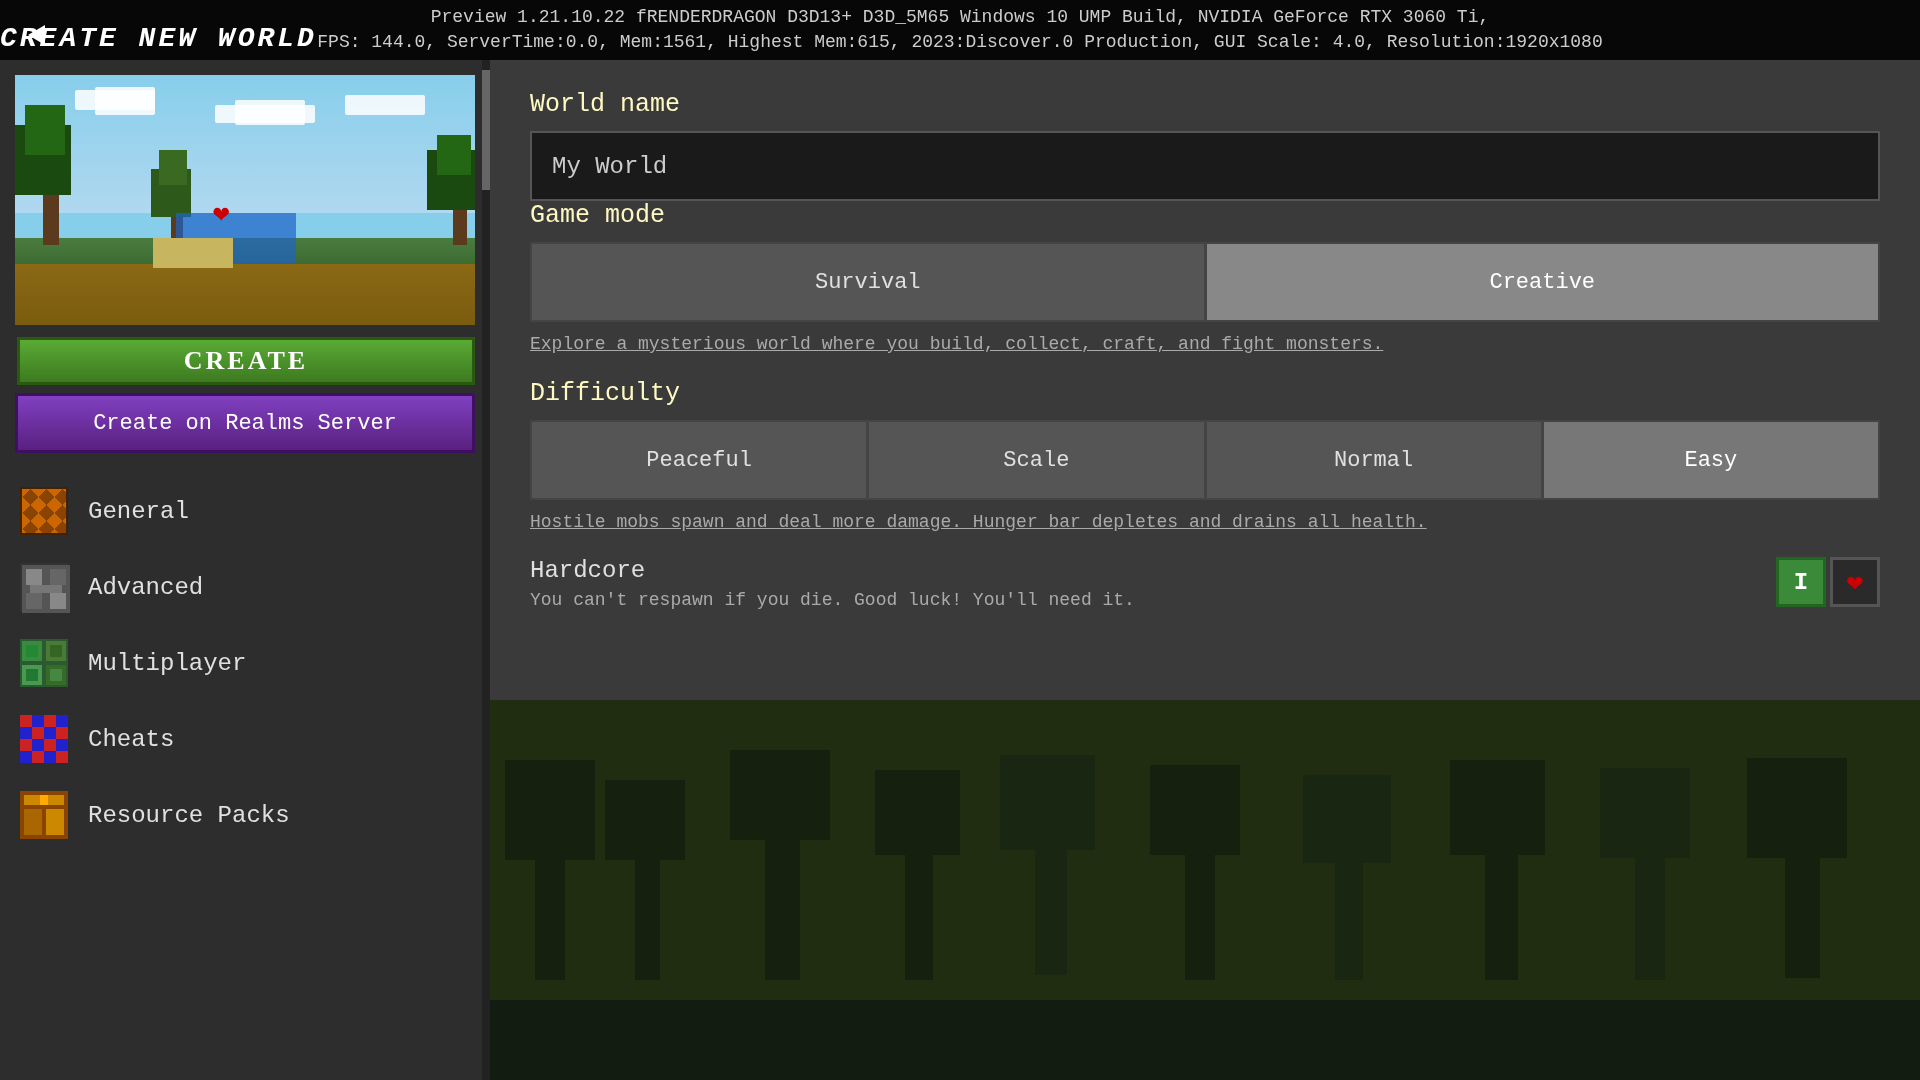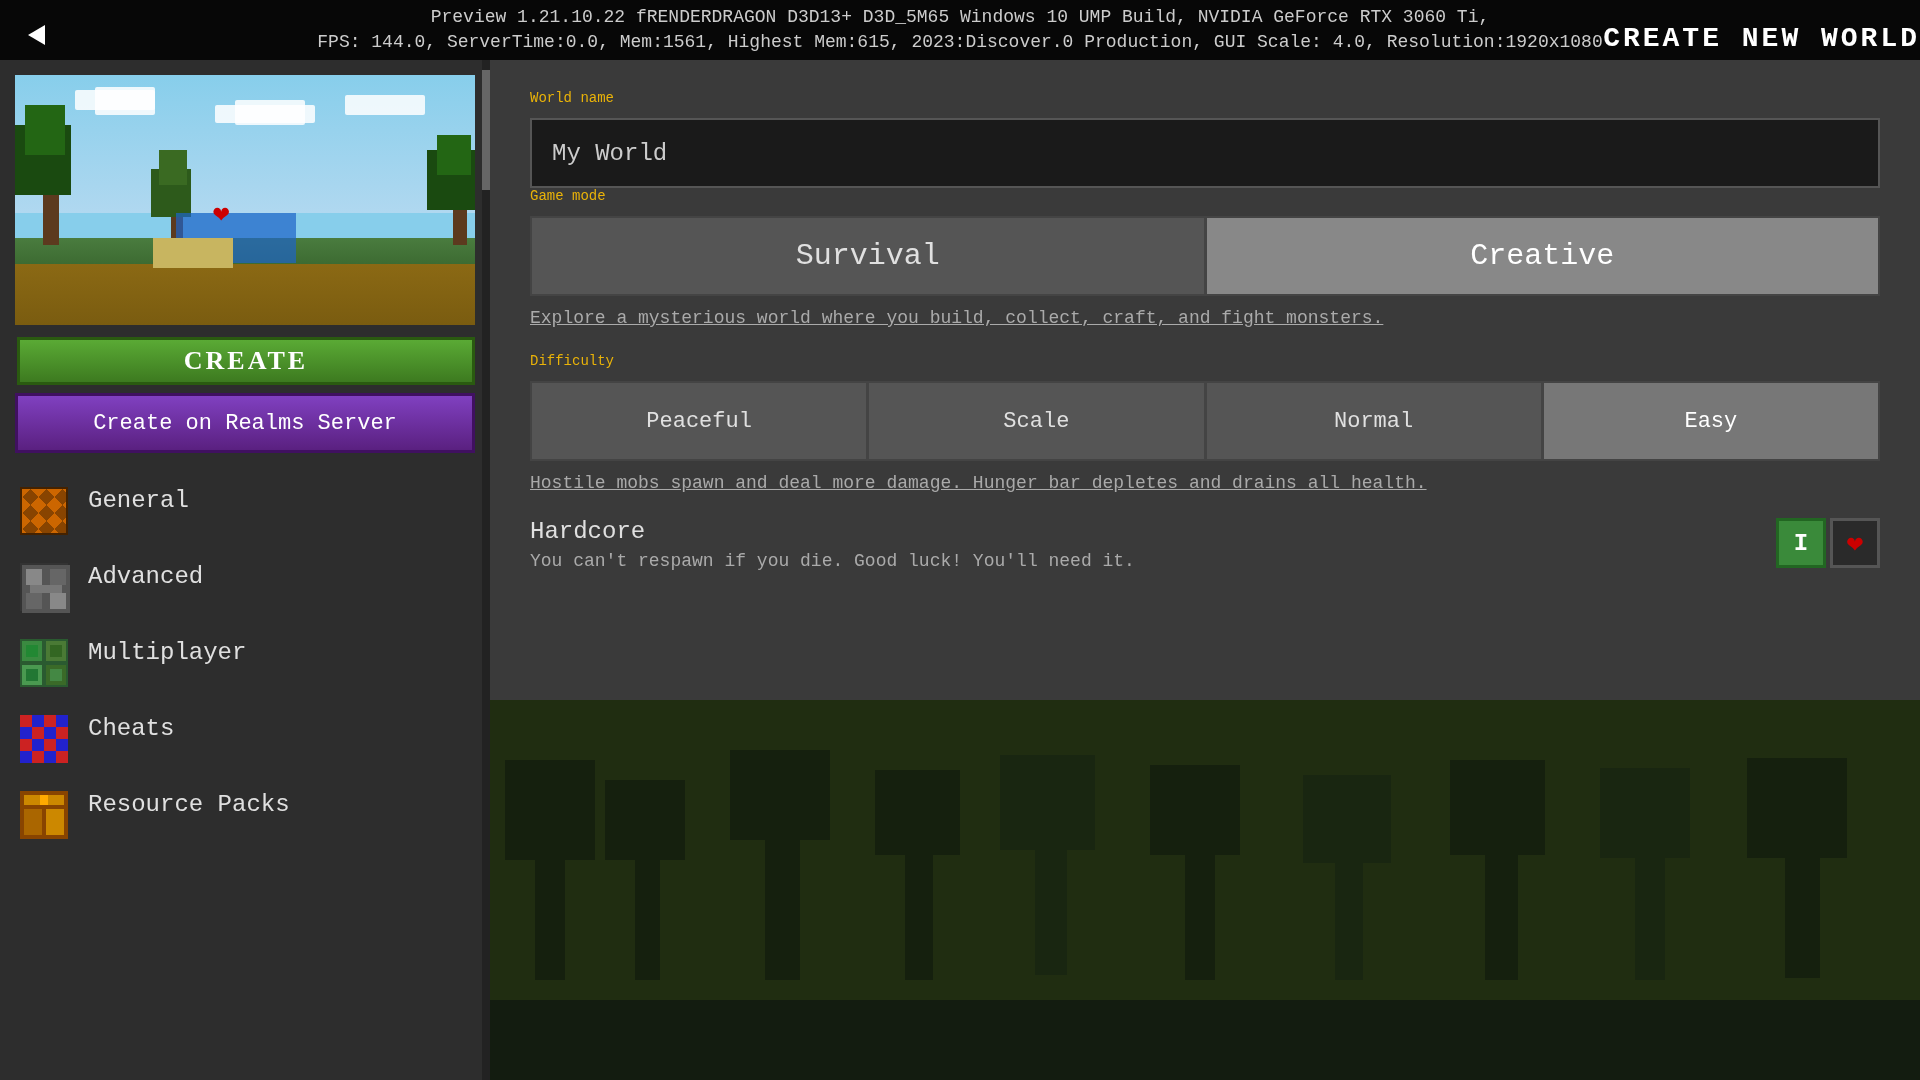--- a/index.html
+++ b/index.html
@@ -54,22 +54,23 @@
 
     
     .page-title-overlay {
       position: absolute;
       top: 0;
       left: 0;
       right: 0;
       height: 76px;
       display: flex;
       align-items: center;
-      justify-content: flex-end;
+      justify-content: flex-start;
       z-index: 150;
+      font-style: italic;
     }
 
     .page-title-text {
       color: white;
       font-size: 28px;
       font-weight: bold;
       letter-spacing: 3px;
       text-transform: uppercase;
     }
 
@@ -180,20 +181,21 @@
 
     
     .sidebar-nav {
       flex: 1;
       overflow-y: auto;
       padding: 5px 0;
     }
 
     .nav-item {
       display: flex;
+      align-items: center;
       padding: 14px 20px;
       cursor: pointer;
       color: #e0e0e0;
       font-size: 24px;
       gap: 20px;
     }
 
     .nav-icon {
       width: 48px;
       height: 48px;
@@ -239,22 +241,22 @@
       opacity: 0.8;
     }
 
     .right-content {
       position: relative;
       z-index: 10;
     }
 
     
     .section-label {
-      color: #eab308;
-      font-size: 14px;
+      color: #fef9c3;
+      font-size: 25px;
       margin-bottom: 12px;
     }
 
     .world-name-input {
       width: 100%;
       height: 70px;
       background: #1a1a1a;
       border: 2px solid #555;
       color: #cccccc;
       font-size: 24px;
@@ -272,21 +274,21 @@
       gap: 0;
       margin-bottom: 12px;
     }
 
     .mode-btn {
       flex: 1;
       height: 80px;
       background: #555;
       border: 2px solid #444;
       color: #e0e0e0;
-      font-size: 30px;
+      font-size: 22px;
       cursor: pointer;
       font-family: 'Courier New', monospace;
     }
 
     .mode-btn.active {
       background: #888;
       color: white;
     }
 
     .mode-btn:first-child {

